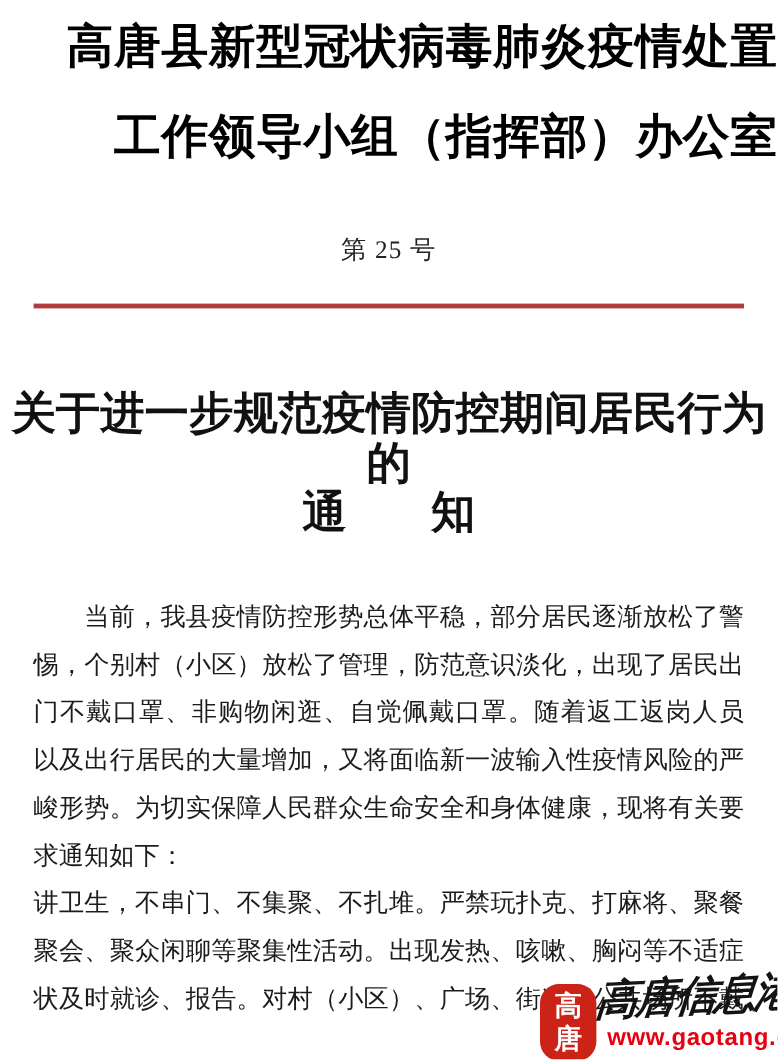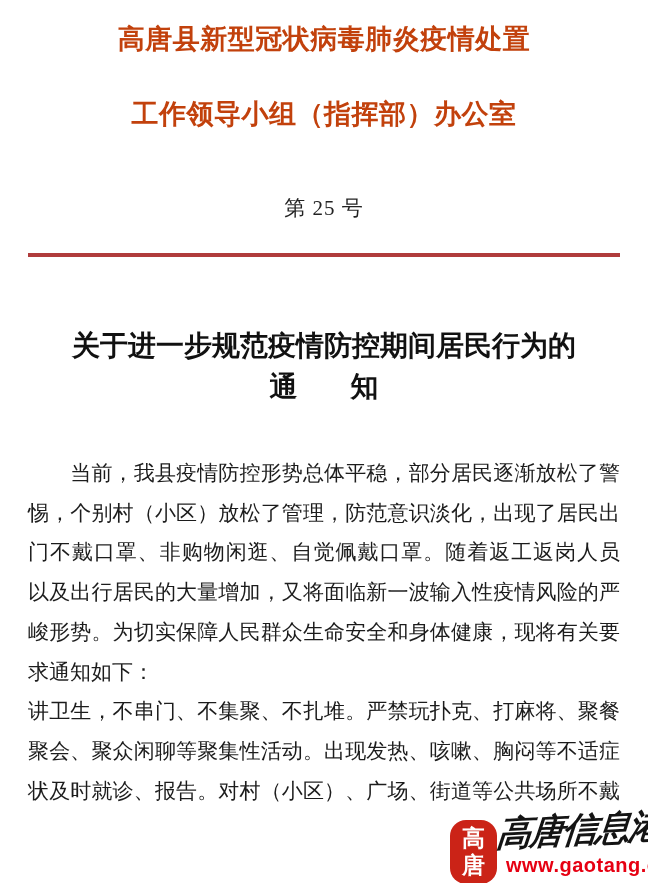--- a/index.html
+++ b/index.html
@@ -9,25 +9,25 @@
     height: 883px;
     margin: 0 auto;
     background: #ffffff;
     overflow: hidden;
     font-family: "Liberation Serif", "DejaVu Serif", serif;
     color: #1a1a1a;
   }
   
   .letterhead {
     padding-top: 2px;
-    text-align: center;
-    font-size: 27px;
+    text-align: right;
+    font-size: 39px;
     line-height: 75px;
     font-weight: bold;
-    color: #c2410c;
+    color: #000000;
     letter-spacing: 0.5px;
     white-space: nowrap;
   }
   
   .doc-number {
     margin-top: 43px;
     text-align: center;
     font-size: 21px;
     line-height: 26px;
     color: #222222;
@@ -37,21 +37,21 @@
   .divider {
     margin: 32px 28px 0 28px;
     height: 4px;
     background: #b03c3c;
     border: none;
   }
   
   .notice-title {
     margin-top: 68px;
     text-align: center;
-    font-size: 28px;
+    font-size: 37px;
     line-height: 41px;
     font-weight: bold;
     color: #111111;
   }
   .notice-title .t2 {
     letter-spacing: 0.45em;
     text-indent: 0.45em;
     display: block;
   }
   

